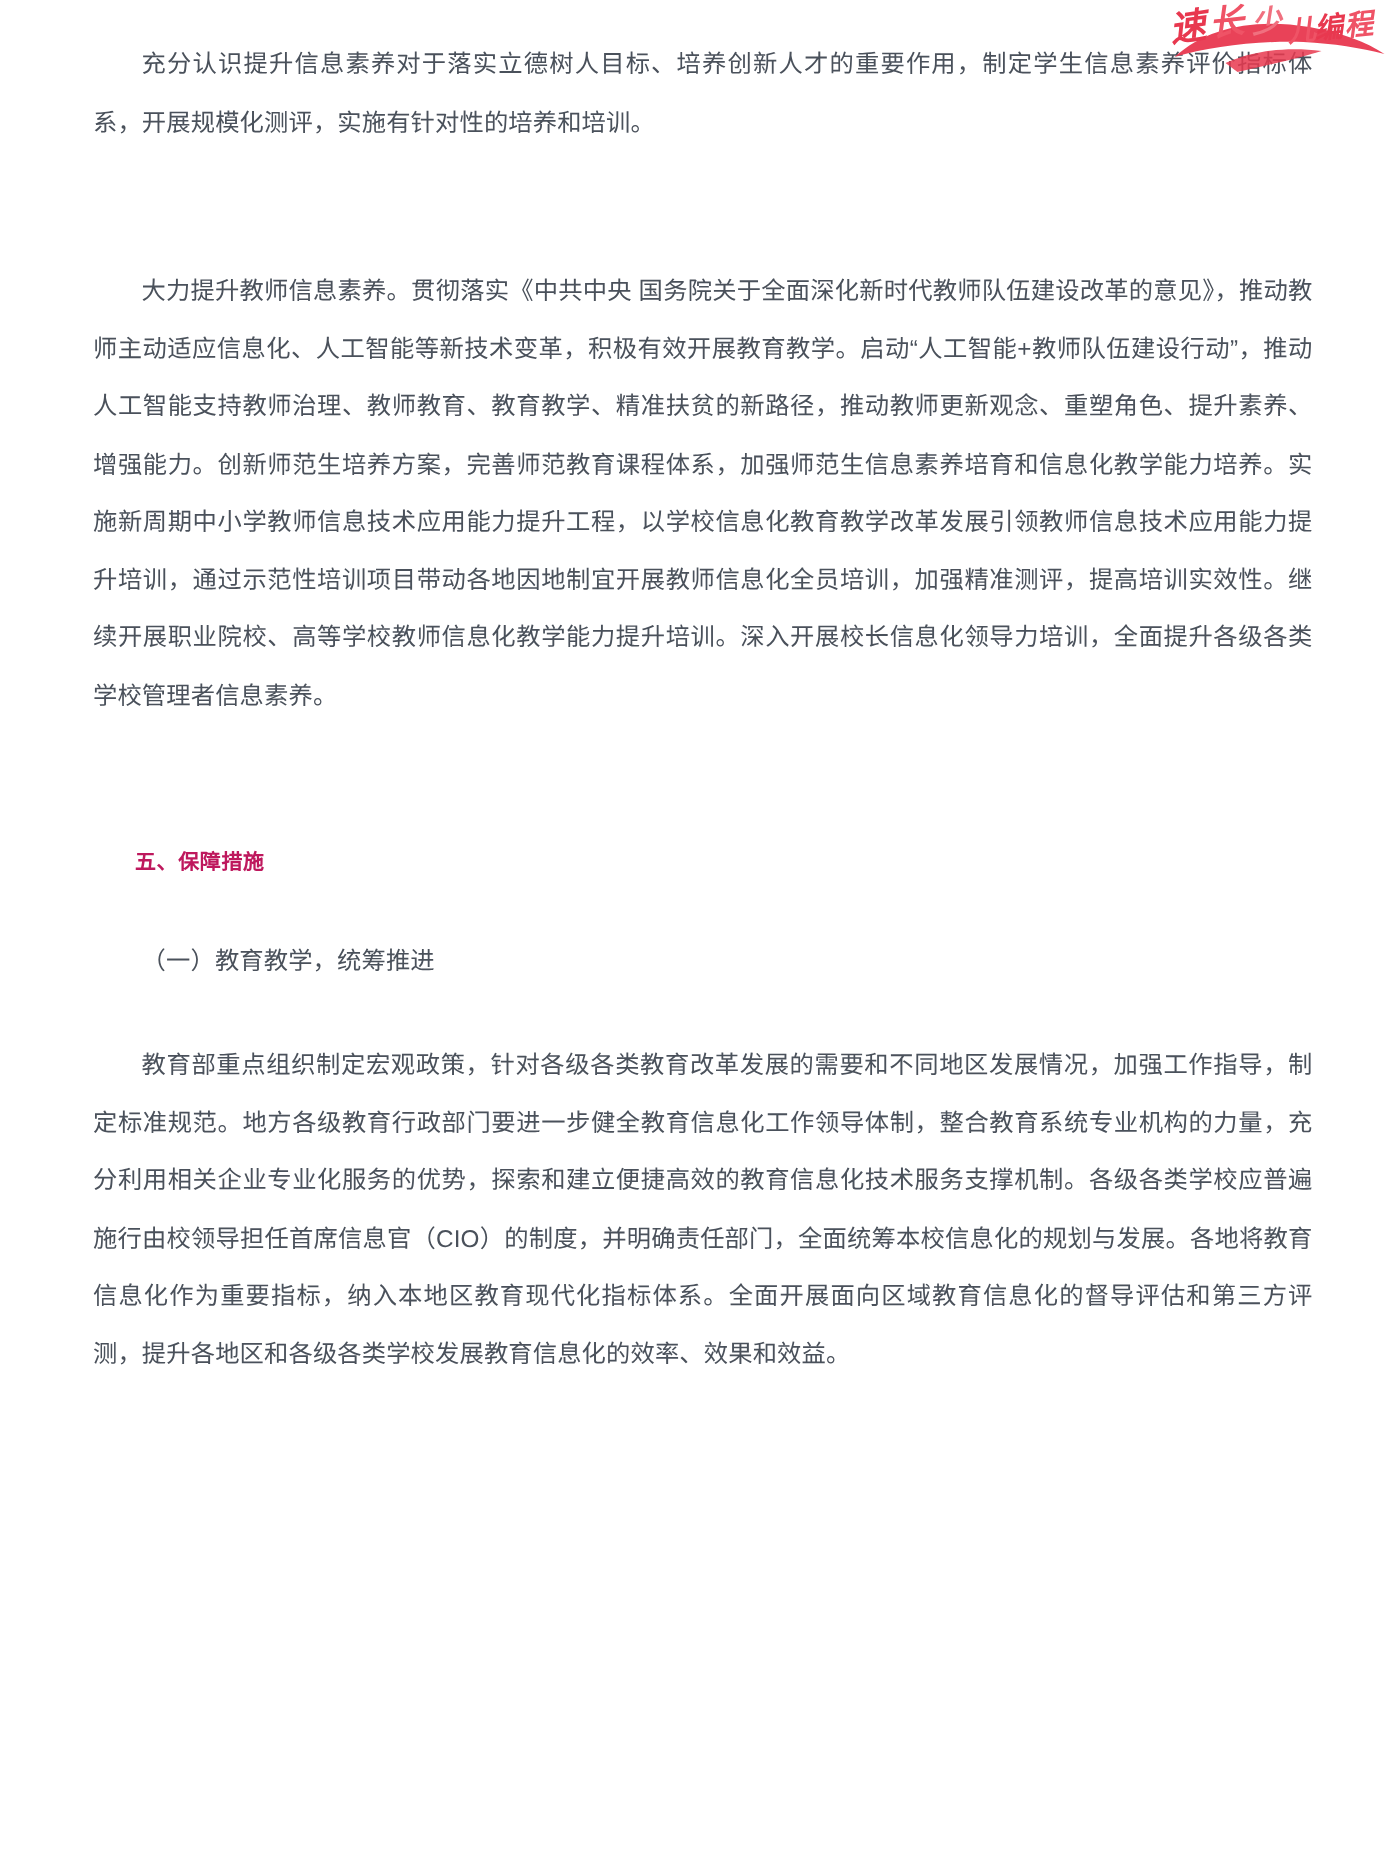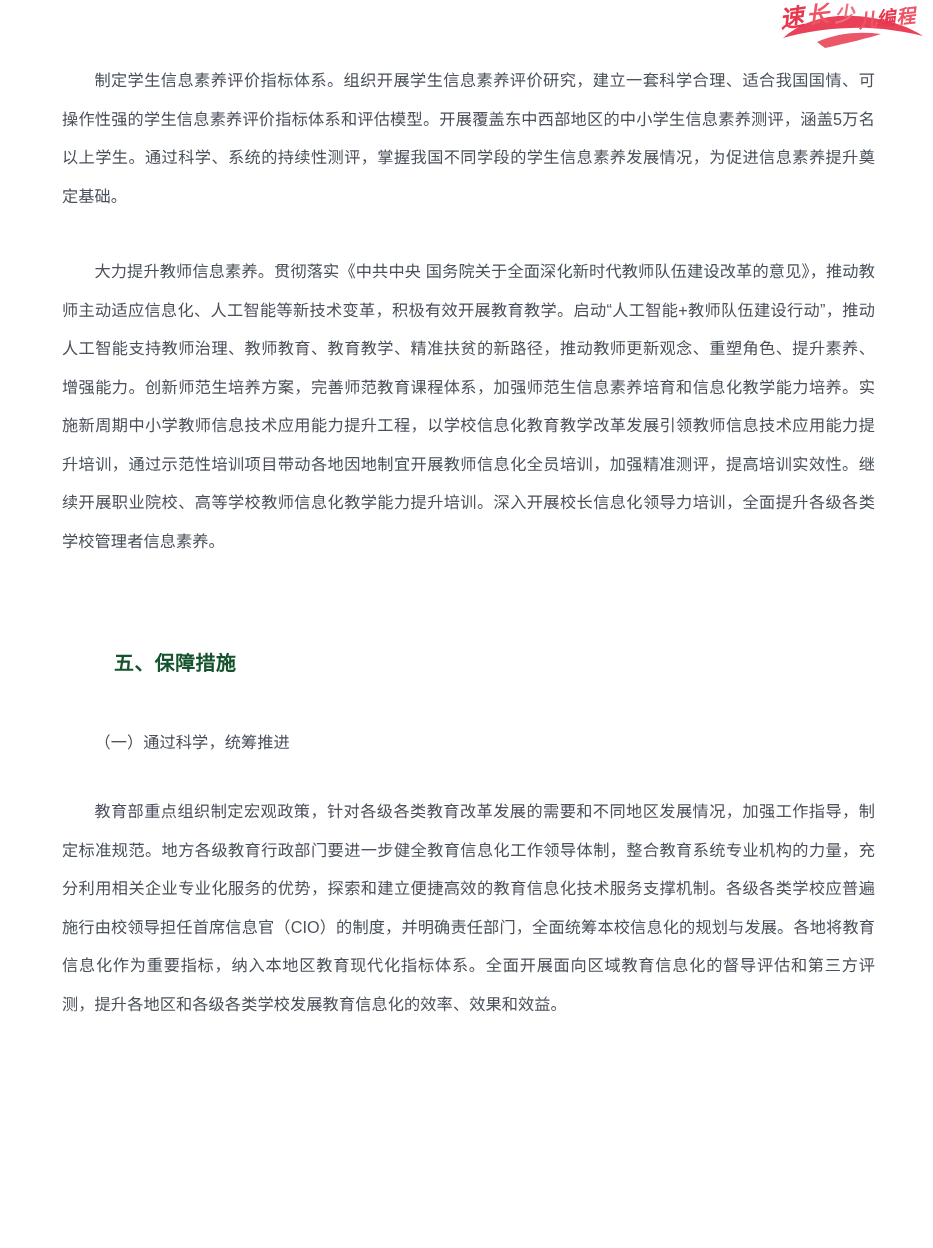--- a/index.html
+++ b/index.html
@@ -41,24 +41,24 @@
     letter-spacing: 0.1px;
     text-indent: 2em;
     word-break: break-all;
   }
 
   .gap-lg { height: 37px; }
   .gap-md { height: 33px; }
   .gap-sm { height: 24px; }
 
   h2.section-heading {
-    margin: 12px;
-    font-size: 20px;
+    margin: 0;
+    font-size: 14px;
     line-height: 34px;
-    color: #14532d;
+    color: #be185d;
     font-weight: bold;
     text-indent: 2em;
     letter-spacing: 0.4px;
   }
 
   p.subsection-heading {
     margin: 0;
     font-size: 16.2px;
     line-height: 34px;
     color: #4a515b;
@@ -111,39 +111,39 @@
         <text x="100" y="28" font-size="19" transform="rotate(-6 100 28)" fill="#e8384f">编</text>
         <text x="120" y="26" font-size="19" transform="rotate(-6 120 26)" fill="#ef5366">程</text>
       </g>
     </svg>
   </div>
 
   <div class="doc-body">
 
     <div class="gap-sm"></div>
 
+    <p class="para">充分认识提升信息素养对于落实立德树人目标、培养创新人才的重要作用，制定学生信息素养评价指标体系，开展规模化测评，实施有针对性的培养和培训。</p>
 
     <div class="gap-lg"></div>
 
-    <p class="para">制定学生信息素养评价指标体系。组织开展学生信息素养评价研究，建立一套科学合理、适合我国国情、可操作性强的学生信息素养评价指标体系和评估模型。开展覆盖东中西部地区的中小学生信息素养测评，涵盖5万名以上学生。通过科学、系统的持续性测评，掌握我国不同学段的学生信息素养发展情况，为促进信息素养提升奠定基础。</p>
 
     <div class="gap-lg"></div>
 
     <p class="para">大力提升教师信息素养。贯彻落实《中共中央 国务院关于全面深化新时代教师队伍建设改革的意见》，推动教师主动适应信息化、人工智能等新技术变革，积极有效开展教育教学。启动“人工智能+教师队伍建设行动”，推动人工智能支持教师治理、教师教育、教育教学、精准扶贫的新路径，推动教师更新观念、重塑角色、提升素养、增强能力。创新师范生培养方案，完善师范教育课程体系，加强师范生信息素养培育和信息化教学能力培养。实施新周期中小学教师信息技术应用能力提升工程，以学校信息化教育教学改革发展引领教师信息技术应用能力提升培训，通过示范性培训项目带动各地因地制宜开展教师信息化全员培训，加强精准测评，提高培训实效性。继续开展职业院校、高等学校教师信息化教学能力提升培训。深入开展校长信息化领导力培训，全面提升各级各类学校管理者信息素养。</p>
 
     <div class="gap-lg"></div>
 
 
     <div class="gap-lg"></div>
 
     <h2 class="section-heading">五、保障措施</h2>
 
     <div class="gap-md"></div>
 
-    <p class="subsection-heading">（一）通过科学，统筹推进</p>
+    <p class="subsection-heading">（一）教育教学，统筹推进</p>
 
     <div class="gap-md"></div>
 
     <p class="para">教育部重点组织制定宏观政策，针对各级各类教育改革发展的需要和不同地区发展情况，加强工作指导，制定标准规范。地方各级教育行政部门要进一步健全教育信息化工作领导体制，整合教育系统专业机构的力量，充分利用相关企业专业化服务的优势，探索和建立便捷高效的教育信息化技术服务支撑机制。各级各类学校应普遍施行由校领导担任首席信息官（CIO）的制度，并明确责任部门，全面统筹本校信息化的规划与发展。各地将教育信息化作为重要指标，纳入本地区教育现代化指标体系。全面开展面向区域教育信息化的督导评估和第三方评测，提升各地区和各级各类学校发展教育信息化的效率、效果和效益。</p>
 
     <div class="gap-lg"></div>
 
   </div>
 </div>
 

